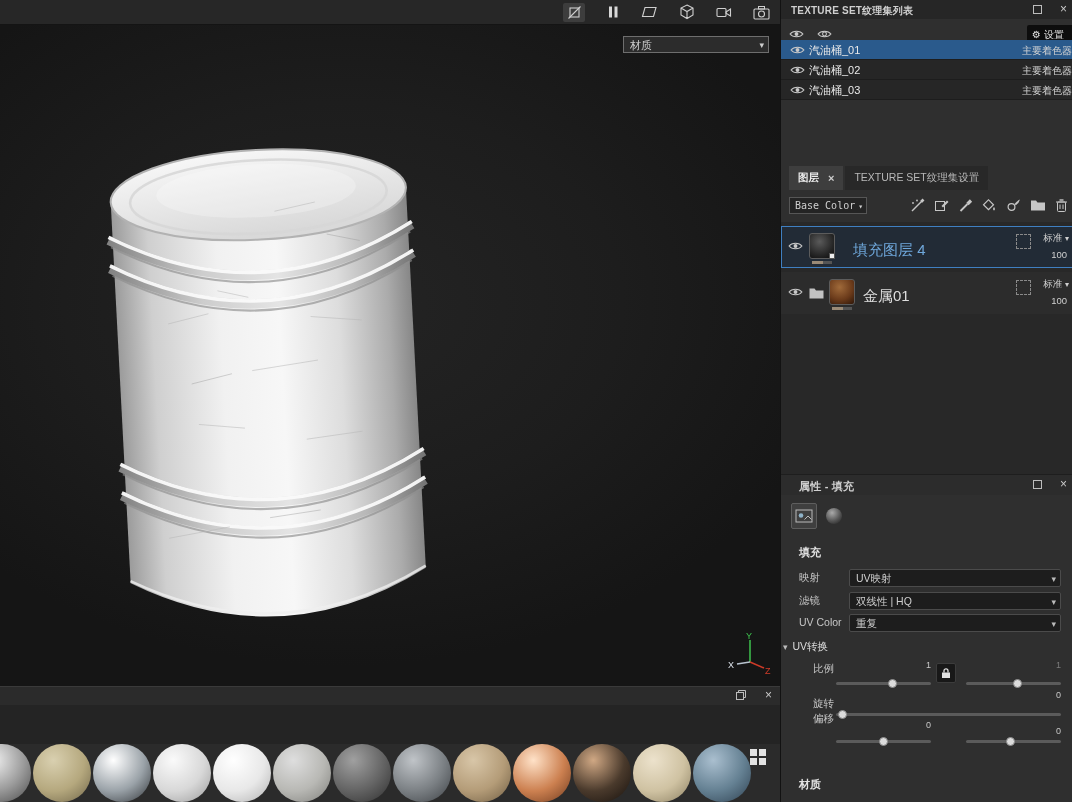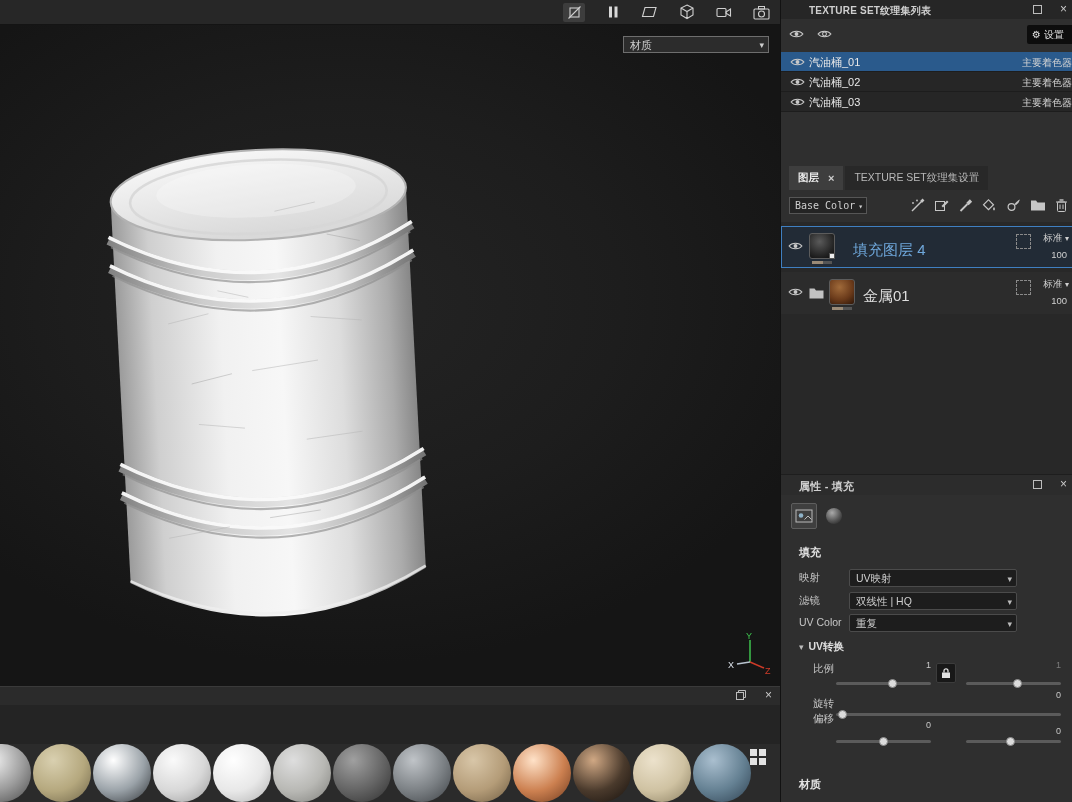--- a/index.html
+++ b/index.html
@@ -36,30 +36,30 @@
   #grid-icon span{background:#e2e2e2}
 
   .close-glyph{font-size:12px;color:#c9c9c9;line-height:1}
 
   
   #right-panel{position:absolute;left:780px;top:0;width:292px;height:802px;background:#2f2f2f;border-left:1px solid #121212;box-sizing:border-box}
   .abs{position:absolute}
 
   #ts-header{left:0;top:0;width:292px;height:19px;background:#262626}
   .panel-title{font-size:10px;font-weight:bold;color:#cfcfcf;letter-spacing:.2px}
-  #ts-header .panel-title{position:absolute;left:28px;top:4px}
+  #ts-header .panel-title{position:absolute;left:10px;top:4px}
   .win-restore{position:absolute;top:4px}
   .win-close{position:absolute;top:3px}
 
   #ts-toolbar{left:0;top:19px;width:292px;height:31px}
   #ts-toolbar .eye-btn{position:absolute;top:10px}
   #settings-btn{position:absolute;right:0;top:6px;width:46px;height:19px;background:#0d0d0d;border-radius:2px 0 0 2px;
     font-size:10px;color:#e2e2e2;display:flex;align-items:center;gap:3px;padding-left:5px;box-sizing:border-box}
 
-  #ts-rows{left:0;top:52px;width:292px}
+  #ts-rows{left:0;top:40px;width:292px}
   .ts-row{position:relative;height:19px;background:#262626;border-bottom:1px solid #1d1d1d;overflow:hidden}
   .ts-row.selected{background:#2a5a8c}
   .ts-row .eye-btn{position:absolute;left:9px;top:5px}
   .ts-name{position:absolute;left:28px;top:3px;font-size:11px;color:#e9e9e9}
   .ts-shader{position:absolute;right:0;top:4px;width:51px;font-size:10px;color:#d5d5d5;white-space:nowrap;overflow:hidden}
 
   #tabs{left:0;top:166px;width:292px;height:24px;display:flex;padding-left:8px;box-sizing:border-box}
   .tab{height:24px;display:flex;align-items:center;padding:0 9px;font-size:10.5px;background:#282828;color:#b8b8b8;margin-right:2px;white-space:nowrap}
   .tab.active{background:#3e3e3e;color:#ececec;font-weight:bold}
   .tab .tab-close{margin-left:9px;font-size:11px;color:#cfcfcf}
@@ -93,25 +93,25 @@
   #props-header{left:0;top:474px;width:292px;height:20px;background:#2c2c2c;border-top:1px solid #1e1e1e}
   #props-header .panel-title{position:absolute;left:18px;top:4px;font-size:11px}
 
   .mode-btn{position:absolute;top:503px;width:26px;height:26px;border-radius:2px;display:flex;align-items:center;justify-content:center}
   #mode-btn-1{left:10px;background:#3f3f3f;border:1px solid #5e5e5e;box-sizing:border-box}
   #mode-btn-2{left:40px}
   .sphere-glyph{width:16px;height:16px;border-radius:50%;background:radial-gradient(circle at 38% 30%,#aaa 0%,#555 55%,#1a1a1a 100%)}
 
   .section-title{position:absolute;left:18px;font-size:11px;font-weight:bold;color:#e2e2e2}
   .plabel{position:absolute;left:18px;font-size:10.5px;color:#c6c6c6}
-  .psel{position:absolute;left:68px;width:168px;height:18px;background:#1d1d1d;border:1px solid #4b4b4b;border-radius:2px;
+  .psel{position:absolute;left:68px;width:212px;height:18px;background:#1d1d1d;border:1px solid #4b4b4b;border-radius:2px;
     font-size:10.5px;color:#cfcfcf;line-height:17px;padding-left:6px;box-sizing:border-box}
   .psel .chev{position:absolute;right:4px;top:1px;font-size:9px;color:#bbb}
 
-  #uvt-header{left:18px;top:640px;font-size:10.5px;font-weight:bold;color:#dedede;position:absolute}
+  #uvt-header{left:2px;top:640px;font-size:10.5px;font-weight:normal;color:#dedede;position:absolute}
   #uvt-header .chev{font-size:9px;margin-right:5px;color:#bbb}
 
   .uvt-label{position:absolute;left:32px;font-size:10.5px;color:#c6c6c6}
   .sval{position:absolute;font-size:9px;color:#c8c8c8;text-align:right}
   .sval.linked{color:#7c7c7c}
   .track{position:absolute;height:3px;background:#5b5b5b;border-radius:2px}
   .handle{position:absolute;top:-3px;width:9px;height:9px;border-radius:50%;background:#dcdcdc;border:1px solid #8a8a8a;box-sizing:border-box}
   #lock-btn{position:absolute;left:155px;top:663px;width:20px;height:20px;background:#181818;border:1px solid #3c3c3c;border-radius:2px;
     display:flex;align-items:center;justify-content:center;box-sizing:border-box}
 </style>

